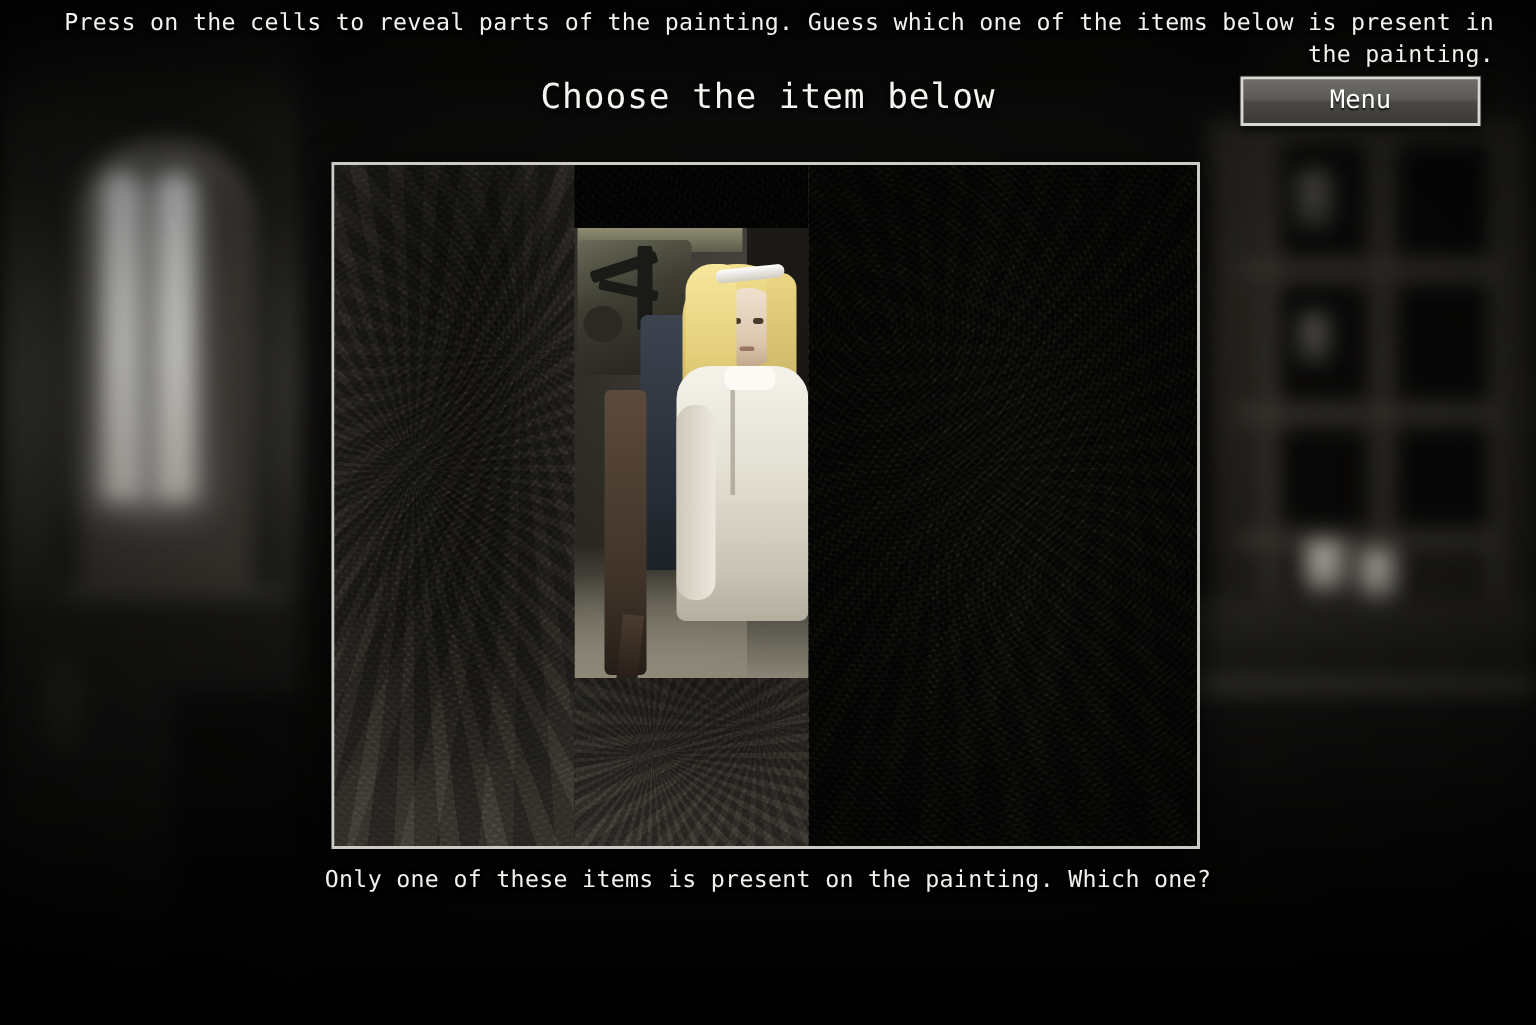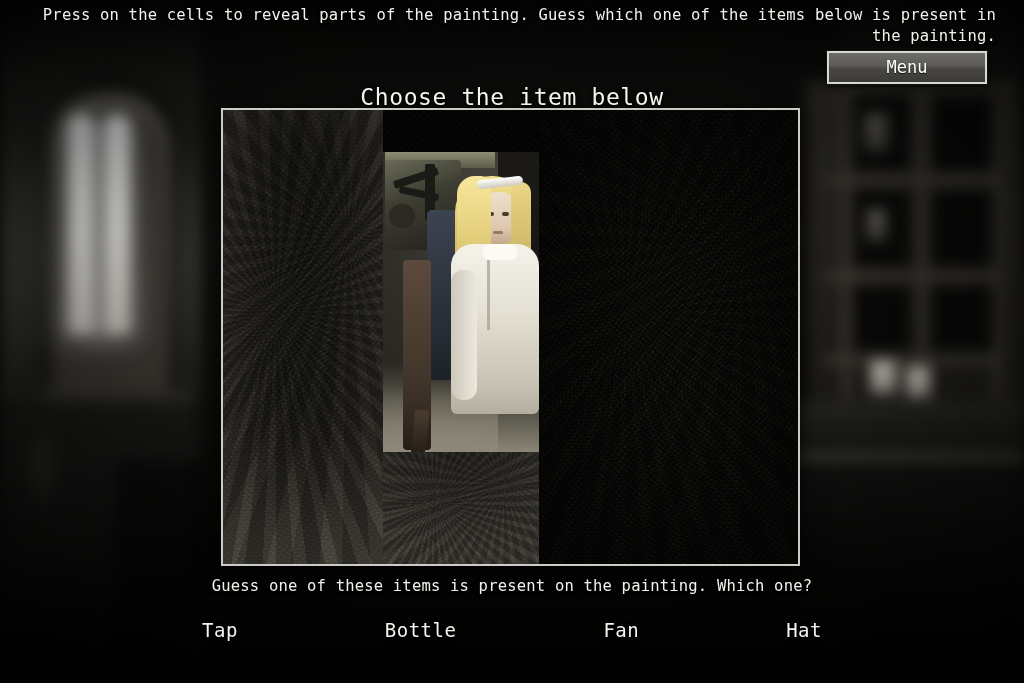--- a/index.html
+++ b/index.html
@@ -178,21 +178,20 @@
   #choose-heading {
     position: absolute;
     left: 0; right: 0; top: 50px;
     text-align: center;
     color: #f6f4f0;
     font-size: 23px;
     line-height: 30px;
     letter-spacing: 0.6px;
     text-shadow: 0 0 5px rgba(0,0,0,0.95), 0 1px 2px #000;
     z-index: 30;
-    margin-top: 32px;
   }
 
   
   #menu-button {
     position: absolute;
     left: 827px; top: 51px;
     width: 160px; height: 33px;
     border: 2px solid #d9d7d2;
     background: linear-gradient(180deg, #6e6c68 0%, #5c5a56 45%, #4a4845 52%, #3b3a37 100%);
     color: #ffffff;
@@ -503,22 +502,16 @@
         <div class="bodice-line"></div>
       </div>
 
       <div class="frost frost-tint-light" id="obscure-left"></div>
       <div class="frost frost-tint-dark" id="obscure-top"></div>
       <div class="frost frost-tint-light" id="obscure-bottom"></div>
       <div class="frost frost-tint-dark" id="obscure-right"></div>
     </div>
   </div>
 
-  <div id="prompt">Guess one of these items is present on the painting. Which one?</div>
-
-  <div id="items">
-    <div class="item">Tap</div>
-    <div class="item">Bottle</div>
-    <div class="item">Fan</div>
-    <div class="item">Hat</div>
-  </div>
+  <div id="prompt">Only one of these items is present on the painting. Which one?</div>
+
 
 </div>
 
 </body></html>

